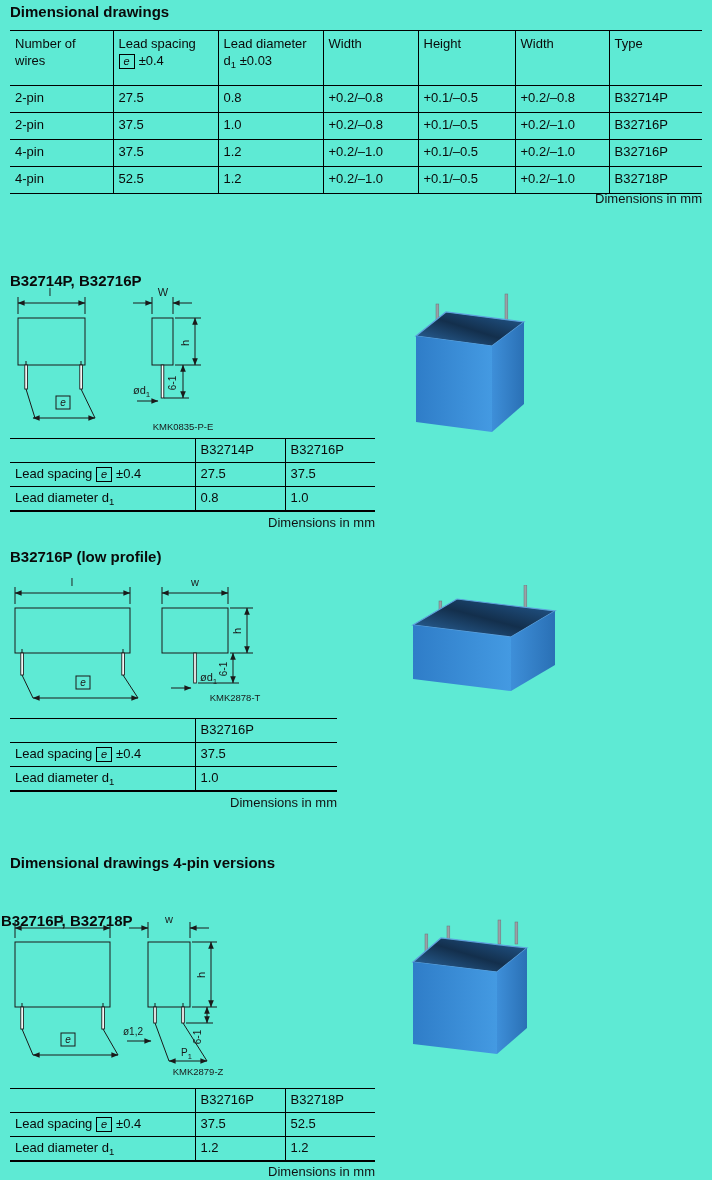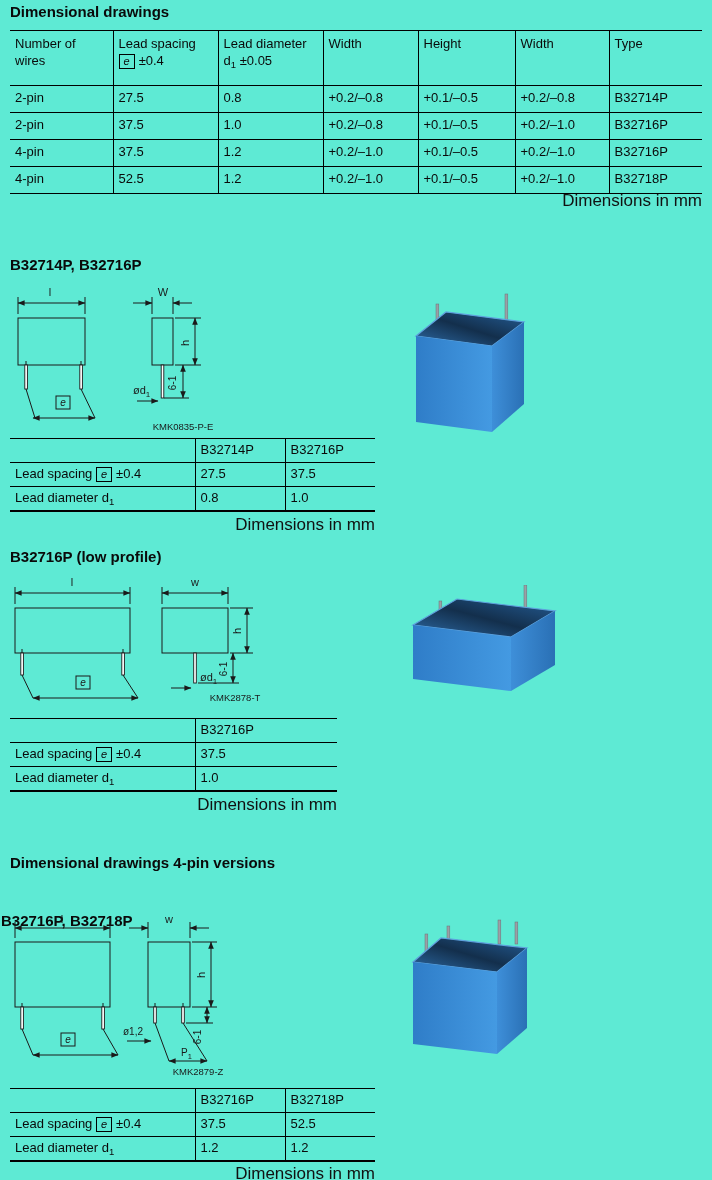--- a/index.html
+++ b/index.html
@@ -1,19 +1,19 @@
 <!DOCTYPE html>
 <html><head>
 <meta charset="utf-8">
 <style>
   html,body{margin:0;padding:0;background:#fff;}
   #page{position:relative;width:712px;height:1180px;background:#5eead4;
         font-family:"Liberation Sans","DejaVu Sans",sans-serif;color:#111;overflow:hidden;}
   .h1{position:absolute;font-size:15px;font-weight:bold;color:#0a0a0a;}
-  .dimnote{position:absolute;font-size:17px;text-align:right;color:#111;}
+  .dimnote{position:absolute;font-size:13px;text-align:right;color:#111;}
   table{border-collapse:collapse;table-layout:fixed;position:absolute;font-size:13px;color:#0a0a0a;}
   td{padding:2px 4px 2px 5px;vertical-align:top;overflow:hidden;white-space:nowrap;}
   table.big{left:10px;top:30px;width:692px;border-top:1px solid #000;}
   table.big td{border-bottom:1px solid #000;}
   table.big tr.hdr td{height:48px;line-height:17px;padding-top:4px;}
   table.big tr.data td{height:20px;padding-top:4px;}
   table.big tr.last td{border-bottom:1.6px solid #000;}
   table.big td.v{border-left:1px solid #000;}
   table.small{border-top:1px solid #000;}
   table.small td{border-bottom:1px solid #000;height:18px;padding-top:3px;}
@@ -40,21 +40,21 @@
         <col style="width:105px">
         <col style="width:95px">
         <col style="width:97px">
         <col style="width:94px">
         <col style="width:93px">
       </colgroup>
     <tbody>
         <tr class="hdr">
       <td><span>Number of</span><br><span>wires</span></td>
       <td class="v"><span>Lead spacing</span><br><span class="ebox">e</span><span>±0.4</span></td>
-      <td class="v"><span>Lead diameter</span><br><span>d</span><span class="sub">1</span> <span>±0.05</span></td>
+      <td class="v"><span>Lead diameter</span><br><span>d</span><span class="sub">1</span> <span>±0.03</span></td>
       <td class="v">Width</td>
       <td class="v">Height</td>
       <td class="v">Width</td>
       <td class="v">Type</td>
     </tr>
     <tr class="data">
       <td>2-pin</td>
           <td class="v">27.5</td>
           <td class="v">0.8</td>
           <td class="v">+0.2/–0.8</td>
@@ -86,21 +86,21 @@
           <td class="v">1.2</td>
           <td class="v">+0.2/–1.0</td>
           <td class="v">+0.1/–0.5</td>
           <td class="v">+0.2/–1.0</td>
           <td class="v">B32718P</td>
     </tr>
   </tbody>
     </table>
   <div class="dimnote" style="left:0;width:702px;top:191px;">Dimensions in mm</div>
 
-  <div class="h1" style="left:10px;top:256px;">B32714P, B32716P</div>
+  <div class="h1" style="left:10px;top:272px;">B32714P, B32716P</div>
 
   <svg style="position:absolute;left:5px;top:283px;" width="380" height="152" viewBox="0 0 380 152">
     <defs>
       <marker id="ar1" viewBox="0 0 10 10" refX="9.5" refY="5" markerWidth="9" markerHeight="7" orient="auto-start-reverse">
           <path d="M0,1 L10,5 L0,9 z" fill="#1a1a1a"></path>
         </marker>
     </defs>
 
     <rect class="ln" x="13" y="35" width="67" height="47"></rect>
     <line class="ln" x1="13" y1="31" x2="13" y2="14"></line>

